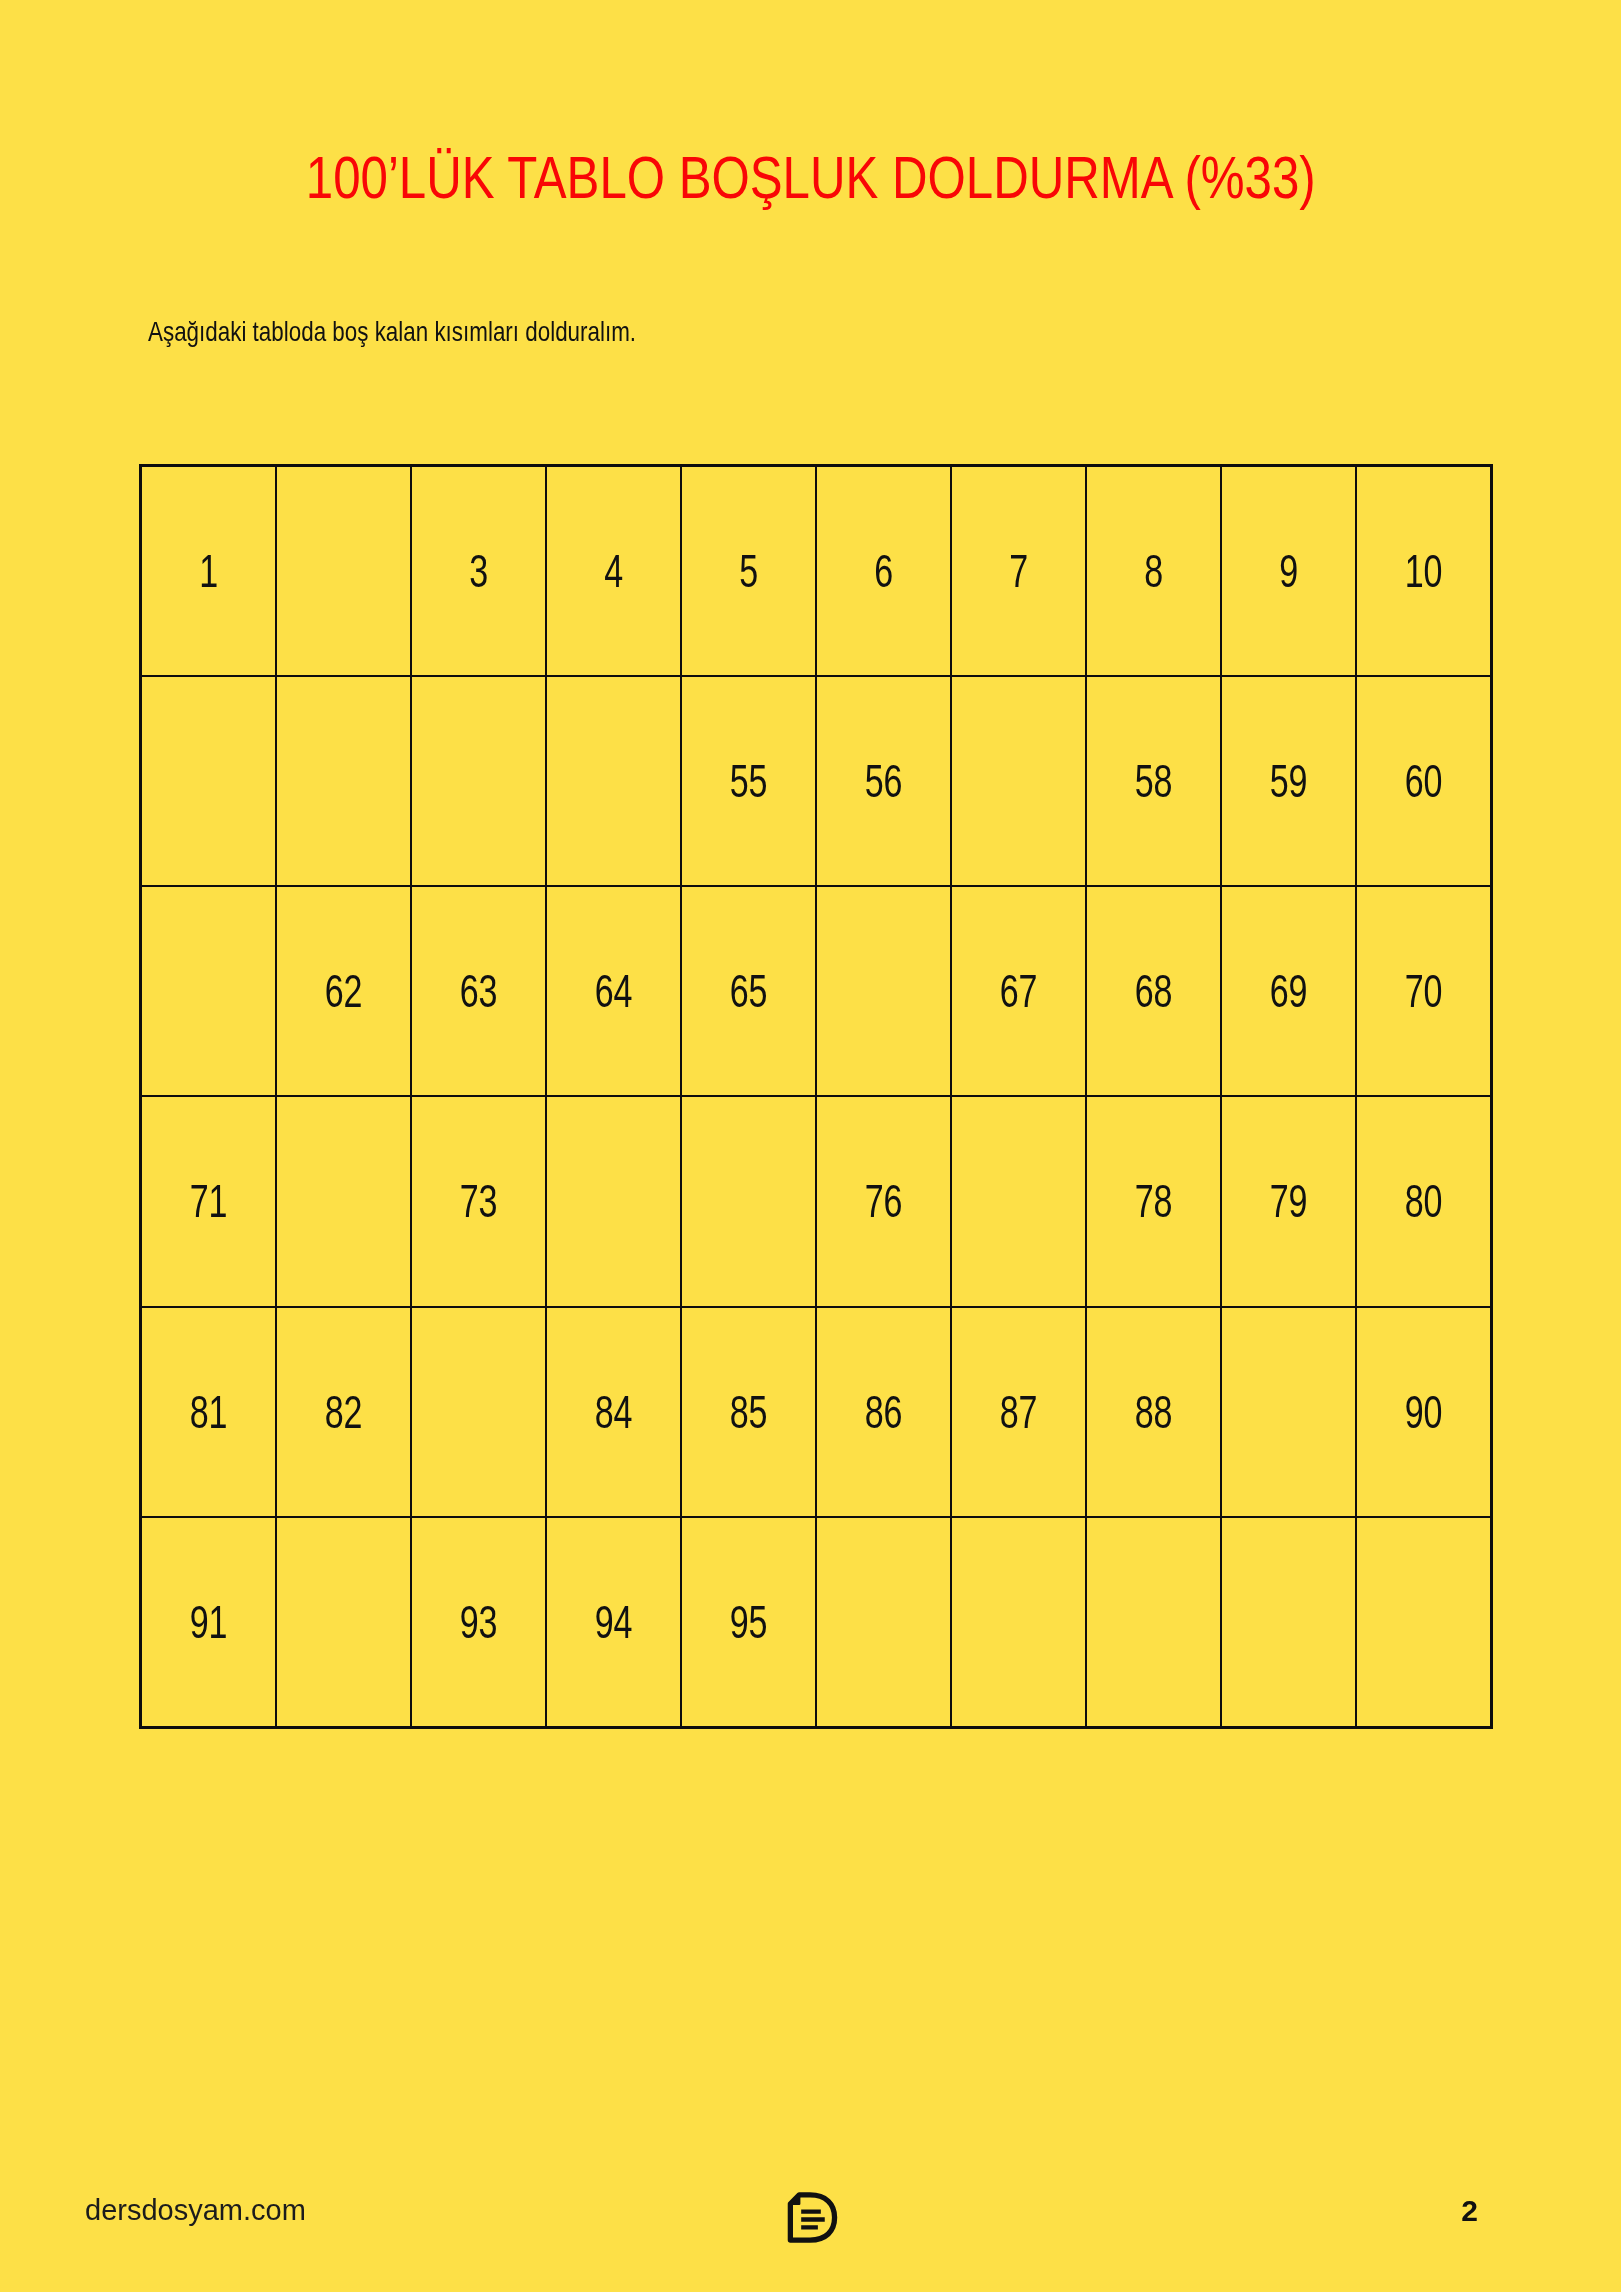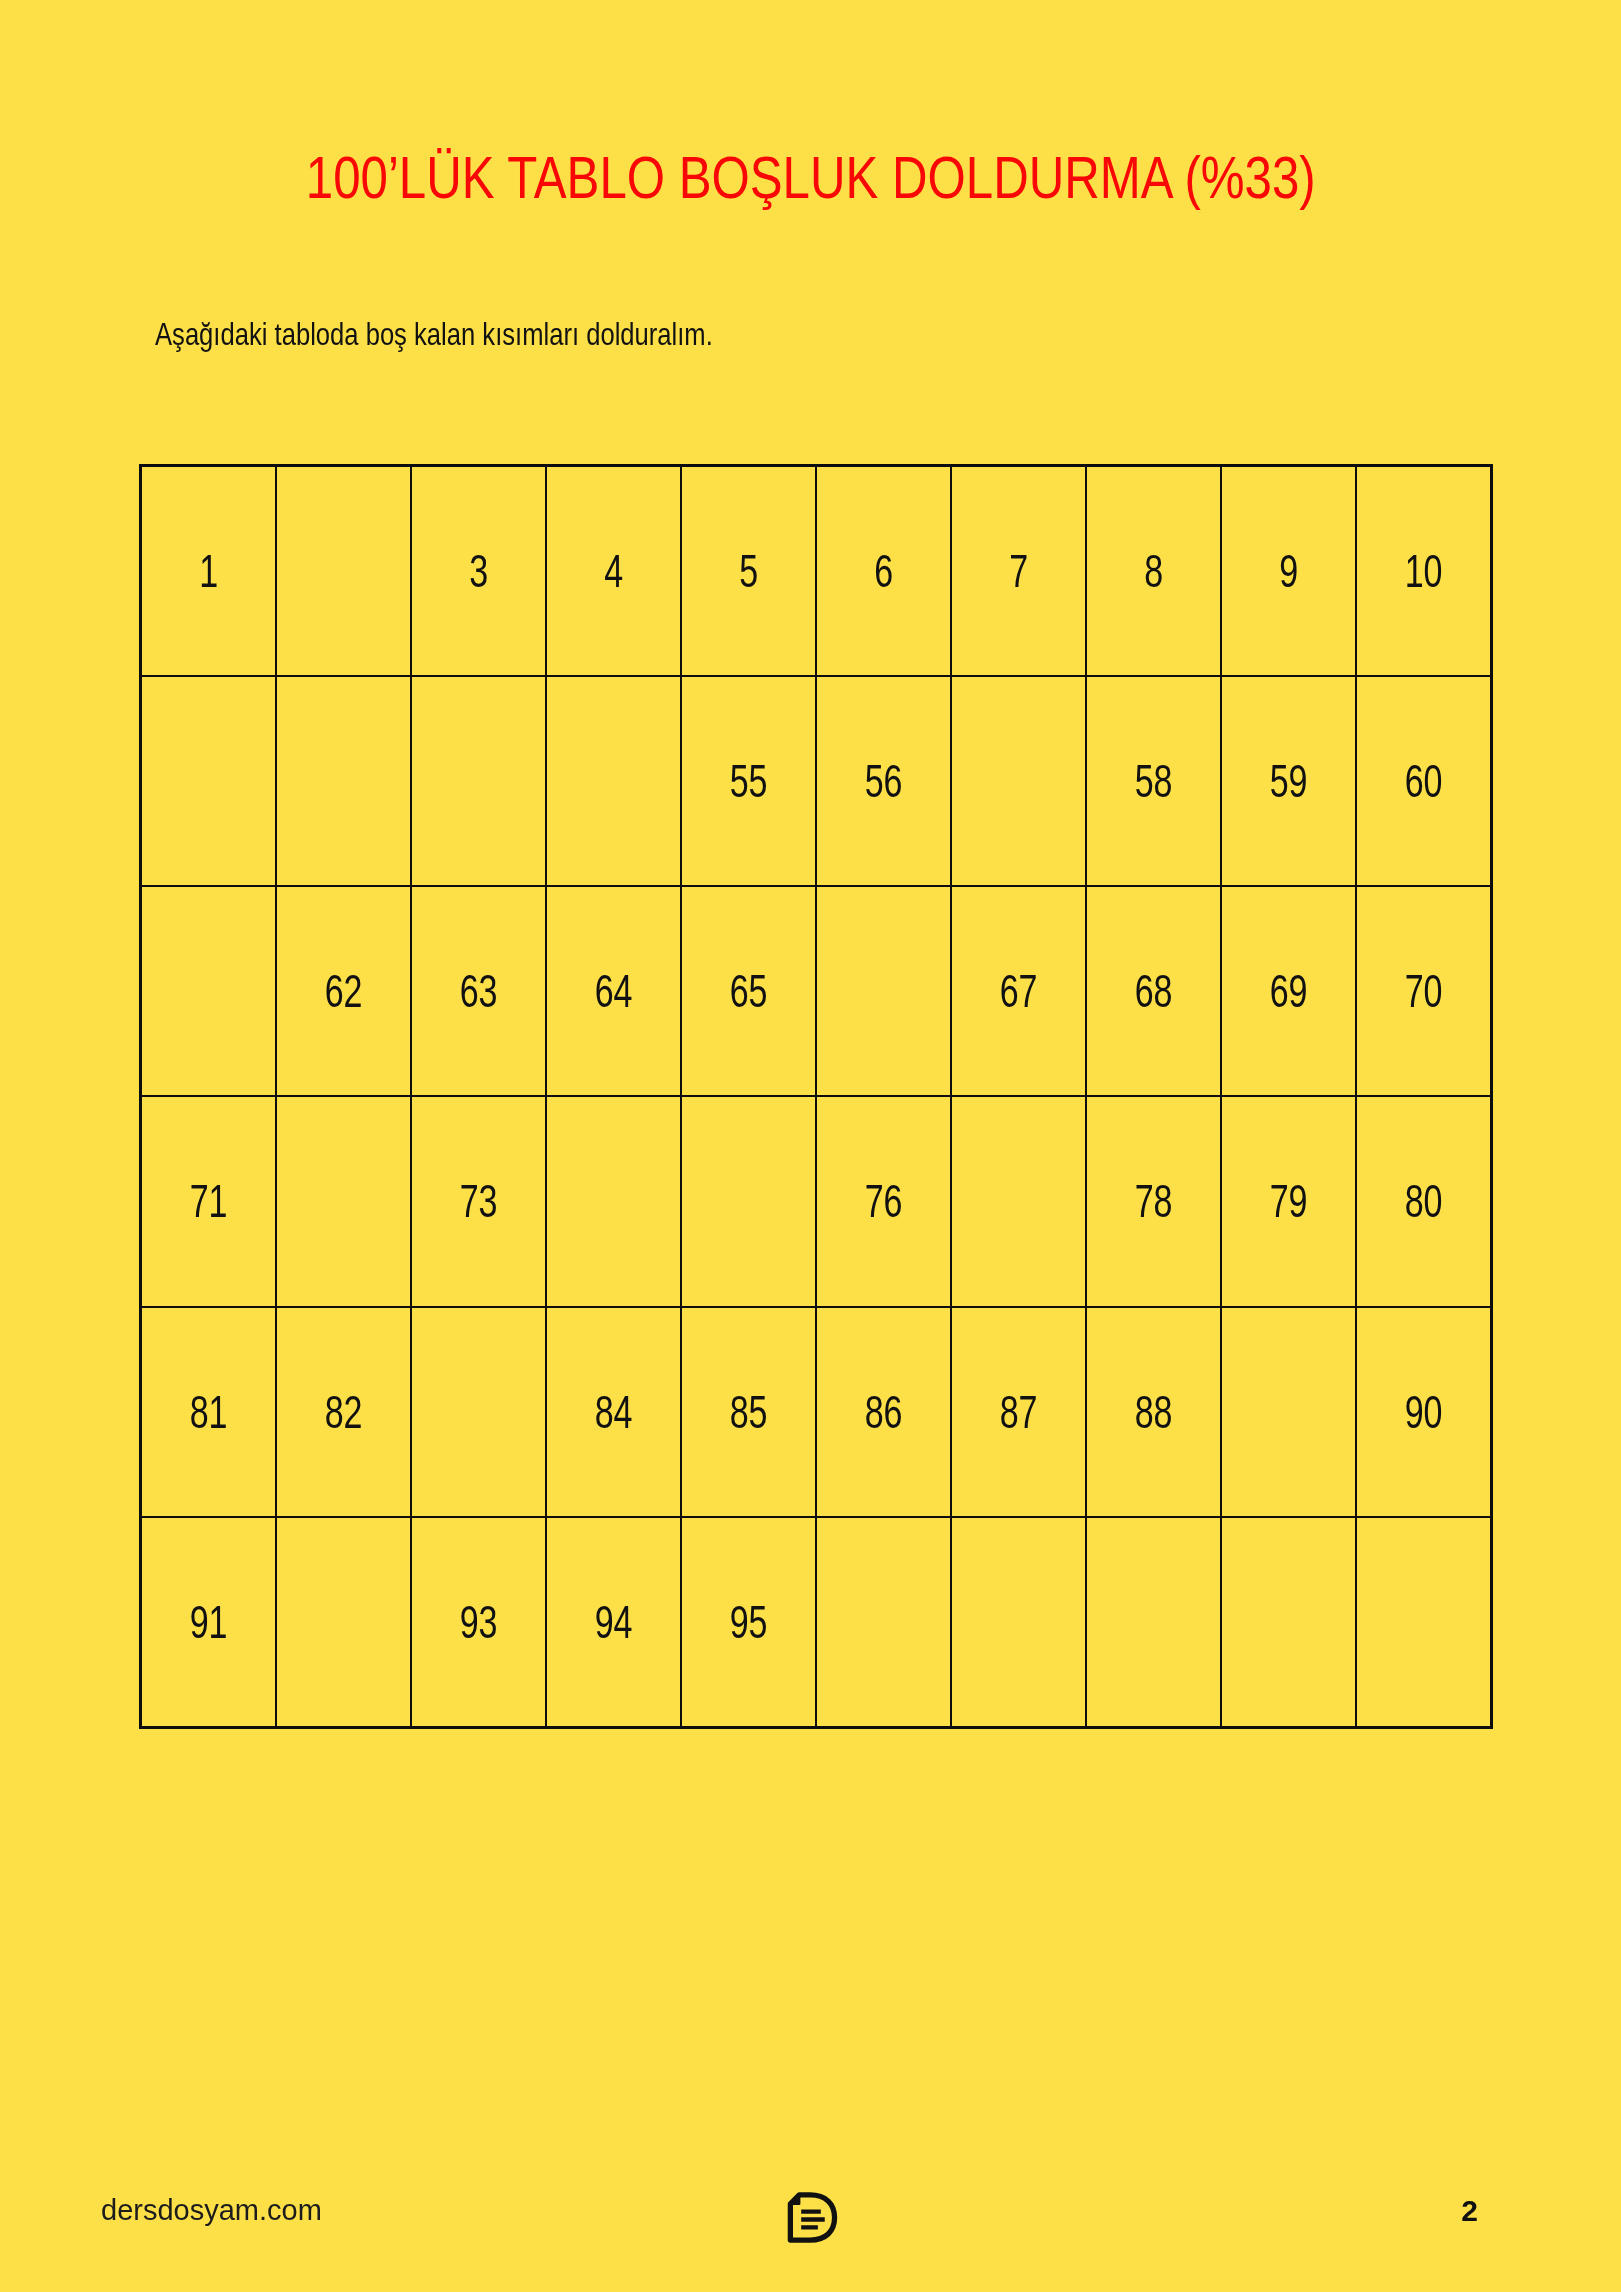--- a/index.html
+++ b/index.html
@@ -32,23 +32,23 @@
   .title .squeeze {
     display: inline-block;
     transform: scaleX(0.82);
     transform-origin: center;
   }
 
   
   .instruction {
     position: absolute;
     top: 316px;
-    left: 155px;
+    left: 148px;
     color: #111111;
-    font-size: 32px;
+    font-size: 28px;
     white-space: nowrap;
   }
   .instruction .squeeze {
     display: inline-block;
     transform: scaleX(0.80);
     transform-origin: left center;
   }
 
   
   table.hundred-chart {
@@ -74,21 +74,21 @@
   table.hundred-chart td .num {
     display: inline-block;
     transform: scaleX(0.74);
     transform-origin: center;
     white-space: nowrap;
   }
 
   
   .footer-site {
     position: absolute;
-    left: 101px;
+    left: 85px;
     top: 2194px;
     font-size: 29px;
     color: #1c1c1c;
     font-weight: 400;
   }
   .footer-logo {
     position: absolute;
     left: 50%;
     transform: translateX(-50%);
     top: 2190px;

